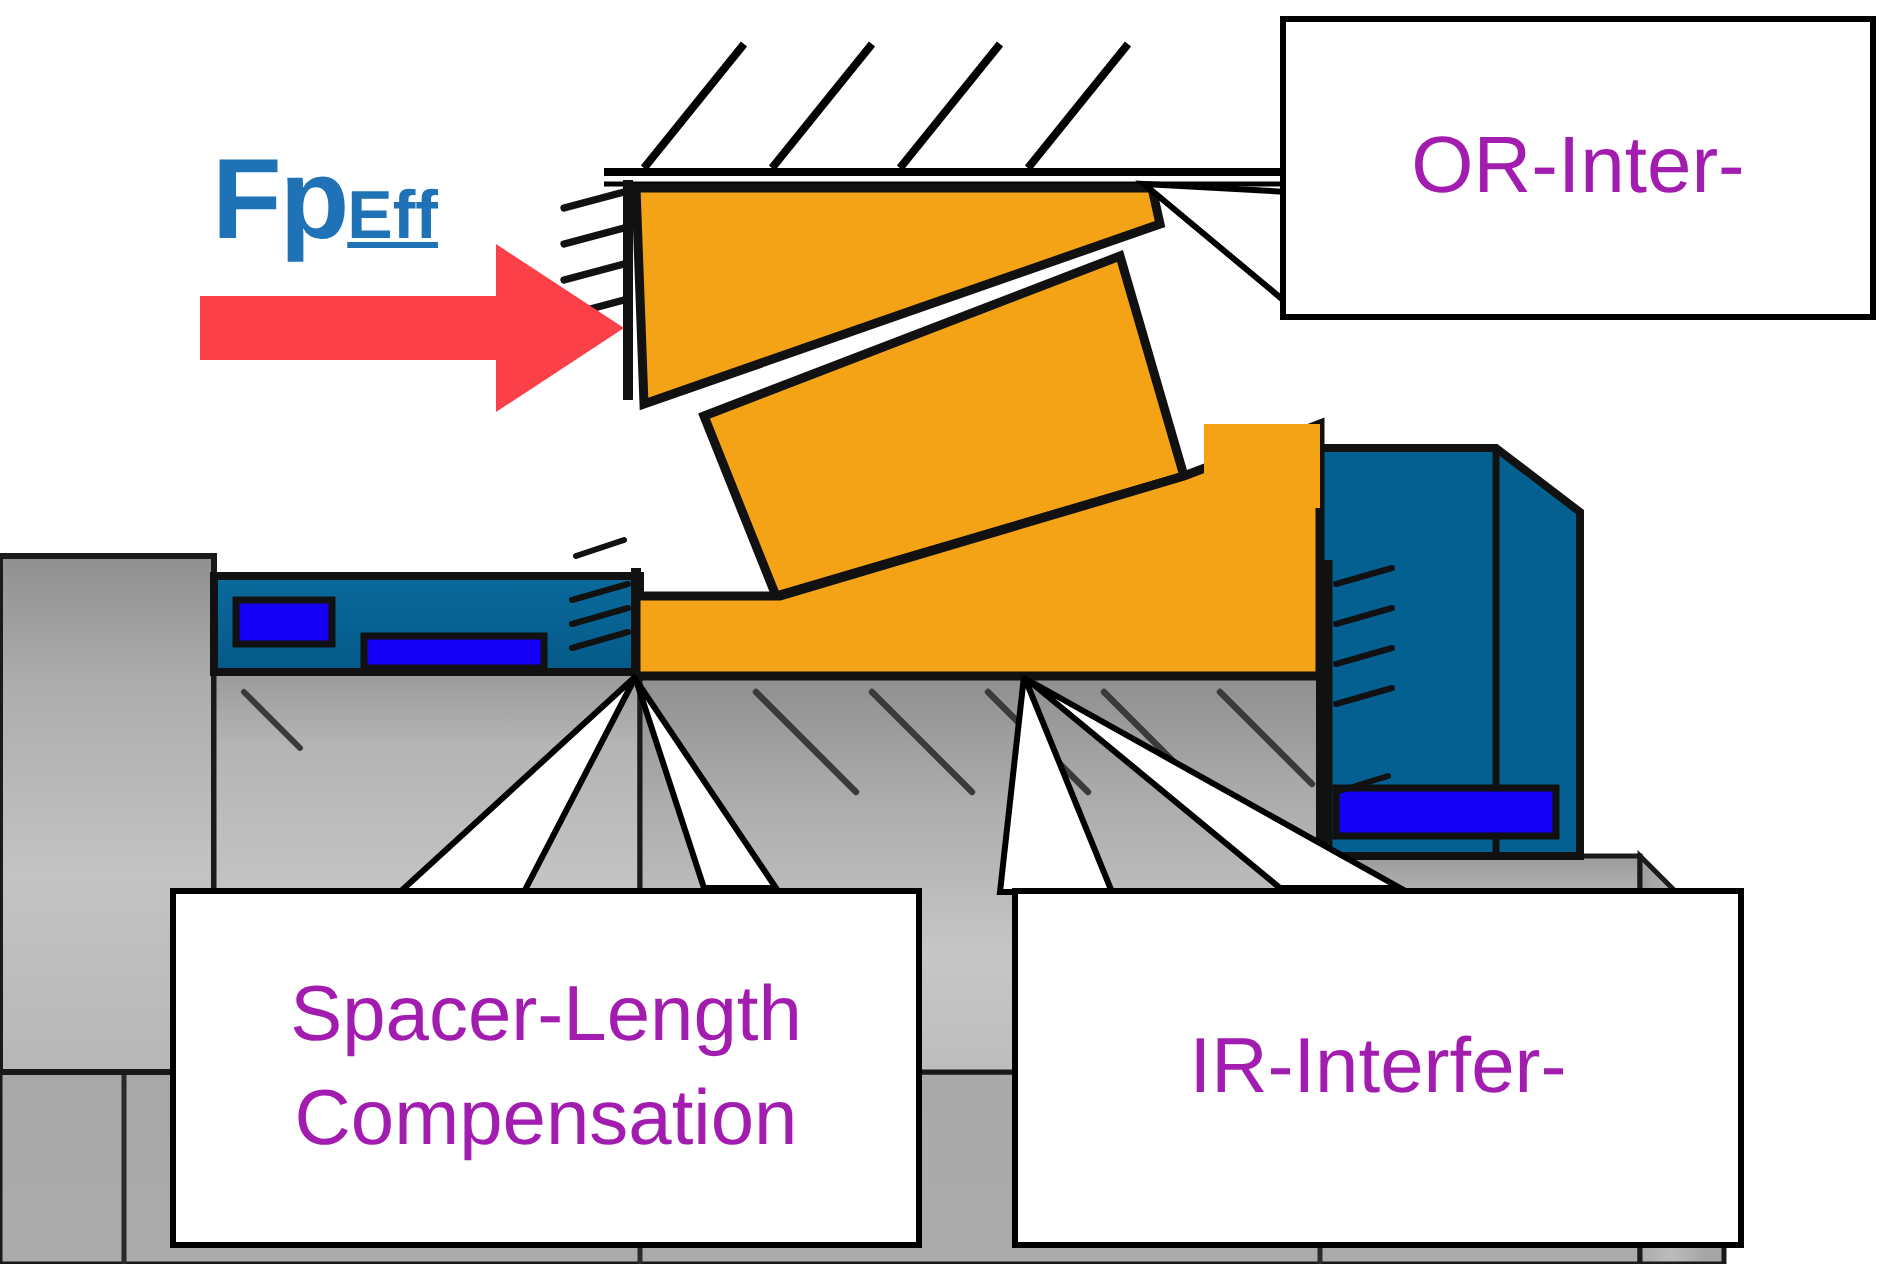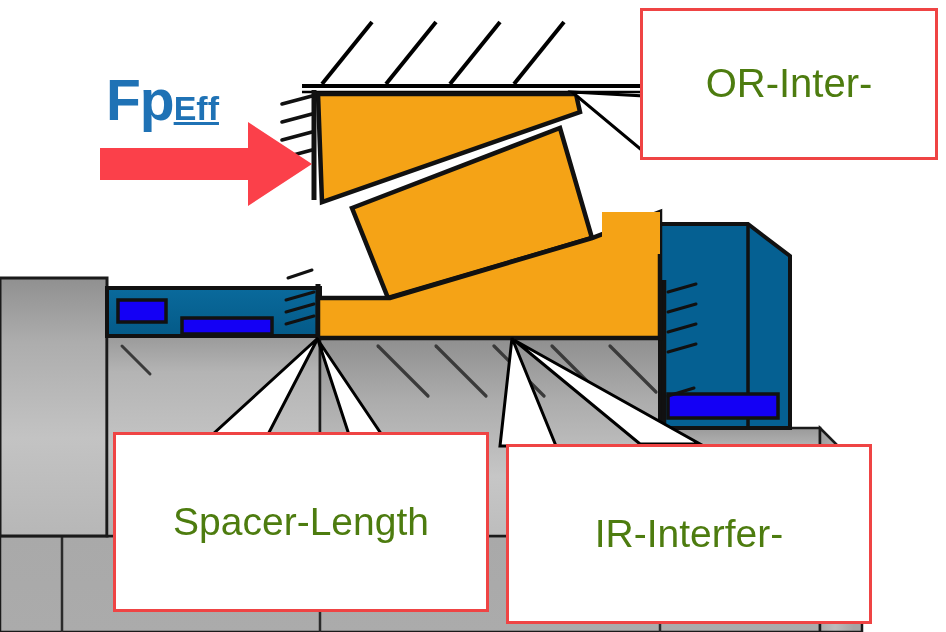--- a/index.html
+++ b/index.html
@@ -18,49 +18,48 @@
   #scene {
     position: absolute;
     left: 0;
     top: 0;
     width: 946px;
     height: 632px;
   }
   .callout {
     position: absolute;
     background: #ffffff;
-    border: 3px solid #ef4444;
+    border: 3px solid #000000;
     box-sizing: border-box;
     display: flex;
     flex-direction: column;
     align-items: center;
     justify-content: center;
     font-family: "Liberation Sans", sans-serif;
-    color: #4d7c0f;
+    color: #a21caf;
     z-index: 40;
   }
   .callout .line {
     display: block;
     white-space: nowrap;
     line-height: 1.34;
   }
   #callout-or {
     left: 640px;
     top: 8px;
     width: 298px;
     height: 152px;
     font-size: 40px;
   }
   #callout-spacer {
     left: 85px;
-    top: 432px;
+    top: 444px;
     width: 376px;
     height: 180px;
     font-size: 39px;
-    margin-left: 28px;
   }
   #callout-ir {
     left: 506px;
     top: 444px;
     width: 366px;
     height: 180px;
     font-size: 39px;
   }
   #force-label {
     position: absolute;
@@ -246,19 +245,20 @@
   <div id="force-label">
     <span class="main">Fp</span><span class="sub">Eff</span>
   </div>
 
   <div class="callout" id="callout-or">
     <span class="line">OR-Inter-</span>
   </div>
 
   <div class="callout" id="callout-spacer">
     <span class="line">Spacer-Length</span>
+    <span class="line">Compensation</span>
   </div>
 
   <div class="callout" id="callout-ir">
     <span class="line">IR-Interfer-</span>
   </div>
 
 </div>
 
 </body></html>

